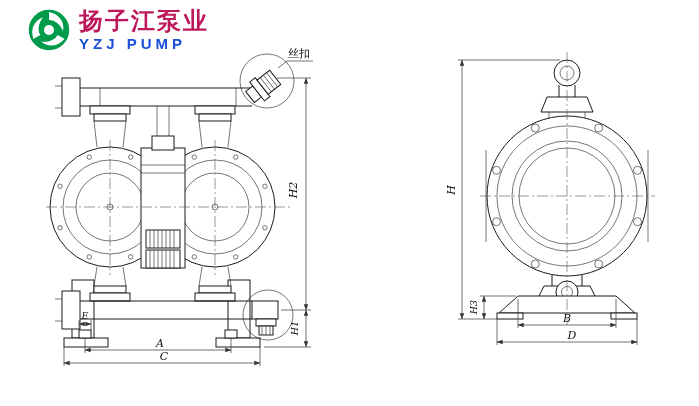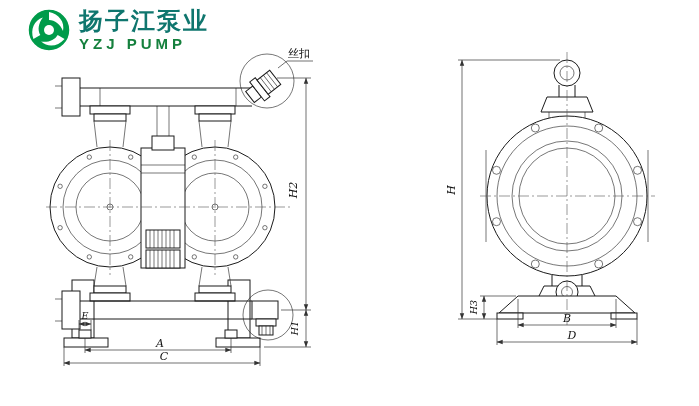--- a/index.html
+++ b/index.html
@@ -1,23 +1,23 @@
 <!DOCTYPE html>
 <html><head>
 <meta charset="utf-8">
 <style>
   html,body{margin:0;padding:0;background:#fff;}
   .stage{position:relative;width:699px;height:406px;background:#fff;overflow:hidden;
          font-family:"Liberation Sans",sans-serif;}
   .drawing-svg{position:absolute;inset:0;}
   .logo{position:absolute;top:7px;left:26px;display:flex;align-items:center;gap:7px;}
   .logo-text{display:flex;flex-direction:column;line-height:1;}
-  .brand-cn{font-size:24px;font-weight:bold;color:#0f766e;letter-spacing:2px;
+  .brand-cn{font-size:24px;font-weight:bold;color:#be185d;letter-spacing:2px;
             font-family:"Liberation Sans",sans-serif;}
-  .brand-en{font-size:15px;font-weight:bold;color:#15803d;letter-spacing:4px;margin-top:3px;}
+  .brand-en{font-size:15px;font-weight:bold;color:#1d4ed8;letter-spacing:4px;margin-top:3px;}
   
   .ln{stroke:#1b1b1b;stroke-width:1;fill:none;}
   .lnw{stroke:#1b1b1b;stroke-width:1;fill:#fff;}
   .thin{stroke:#1b1b1b;stroke-width:.6;fill:none;}
   .dim{stroke:#333;stroke-width:.7;fill:none;}
   .cl{stroke:#555;stroke-width:.6;fill:none;stroke-dasharray:11 3 2 3;}
   .dimtxt{font-family:"DejaVu Serif",serif;font-style:italic;font-size:11px;fill:#111;}
   .dimtxt-s{font-family:"DejaVu Serif",serif;font-style:italic;font-size:9.5px;fill:#111;}
   .cntxt{font-family:"Liberation Sans",sans-serif;font-size:11px;fill:#111;}
 </style>

